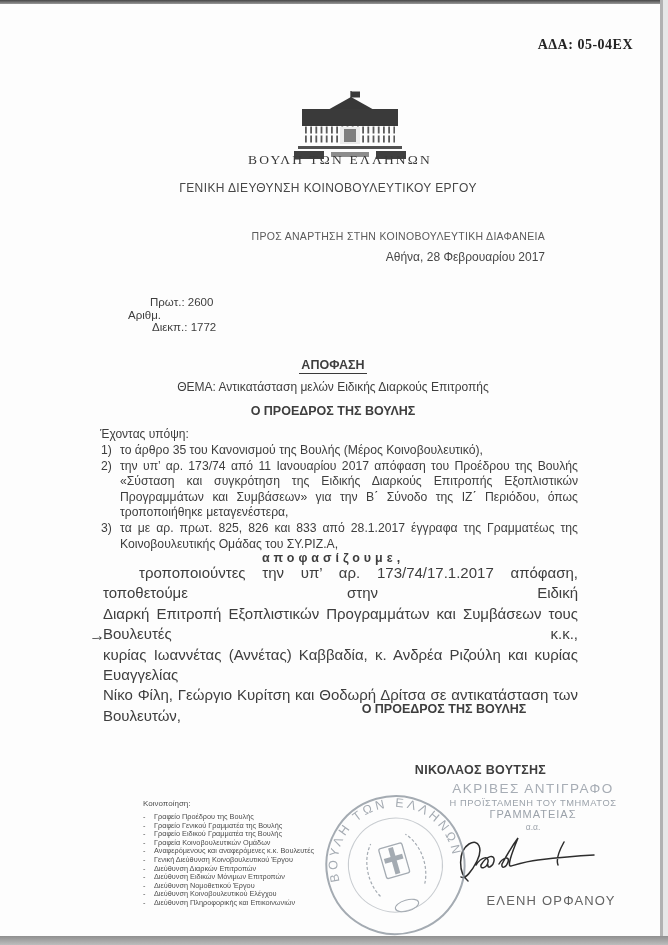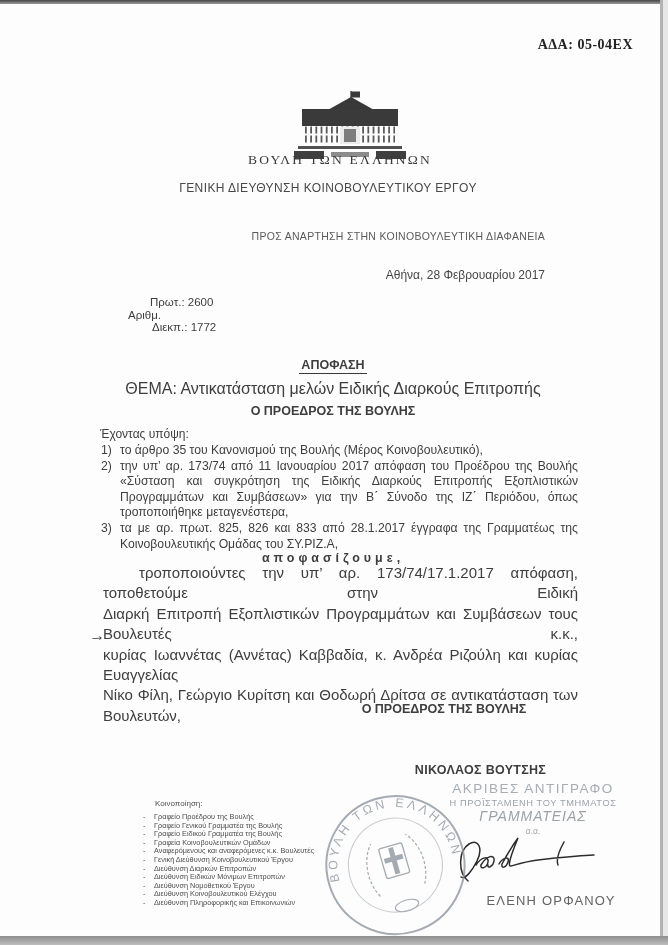--- a/index.html
+++ b/index.html
@@ -22,29 +22,29 @@
     background:linear-gradient(to bottom,#8f8f8f,#bdbdbd); }
 
   .ada { top:37px; right:35px; font-size:14px; letter-spacing:.5px; color:#242424; }
 
   .logo { left:284px; top:90px; }
   .org-name { left:64px; top:152px; width:552px; font-size:13.5px;
     letter-spacing:2.2px; color:#3a3a3a; }
   .dg-line  { left:58px; top:181px; width:540px; font-size:12px; letter-spacing:.4px; color:#474747; }
   .dir-line { left:58px; top:200px; width:540px; font-size:12px; letter-spacing:.4px; color:#474747; }
   .posting  { top:230px; right:123px; font-size:10.5px; letter-spacing:.3px; color:#5a5a5a; }
-  .place-date { top:250px; right:123px; font-size:12px; color:#474747;margin-top:18px; }
+  .place-date { top:250px; right:123px; font-size:12px; color:#474747; }
 
   .prot  { left:150px; top:296px; font-size:11.5px; }
   .arithm{ left:128px; top:309px; font-size:11.5px; }
   .diekp { left:152px; top:321px; font-size:11.5px; }
 
   .dec-title { left:63px; top:358px; width:540px; font-size:12.5px; }
   .dec-title span { border-bottom:1.2px solid #3a3a3a; padding:0 2px 1px;margin-top:22px; }
-  .dec-subject { left:63px; top:380px; width:540px; font-size:16px; }
+  .dec-subject { left:63px; top:380px; width:540px; font-size:12px; }
   .dec-issuer { left:63px; top:404px; width:540px; font-size:12.5px; }
 
   .preamble { left:100px; top:427px; font-size:12px; }
 
   .regards { left:100px; top:443px; width:478px; font-size:12.2px; line-height:15.6px; }
   .regard-item { position:relative; padding-left:20px; }
   .regard-item .num { position:absolute; left:1px; top:0; }
   .jlines > div { text-align:justify; text-align-last:justify; }
   .jlines > div:last-child { text-align-last:auto; }
 
@@ -56,29 +56,29 @@
 
   .margin-arrow { left:89px; top:627px; font-size:16px; color:#2f2f2f;
     transform:rotate(-4deg); }
 
   .sig-heading { left:330px; top:702px; width:228px; font-size:12.5px; }
   .sig-name { left:388px; top:763px; width:185px; font-size:12.5px; letter-spacing:.3px; }
 
   .cert { left:438px; top:781px; width:190px; text-align:center; }
   .cert-true { font-size:13.5px; letter-spacing:1.5px; color:#a7adb5; }
   .cert-role1 { margin-top:2px; font-size:9.3px; letter-spacing:.6px; color:#9ba2aa; }
-  .cert-role2 { font-size:14px; letter-spacing:1px; color:#9ba2aa;font-style:italic; }
+  .cert-role2 { font-size:11px; letter-spacing:1px; color:#9ba2aa; }
   .cert-aa { margin-top:2px; font-size:8.5px; color:#a0a6ae; }
   .signer-name { left:466px; top:893px; width:170px; text-align:center;
     font-size:13px; letter-spacing:1.2px; color:#636363; }
   .signature-svg { left:452px; top:833px; }
 
   .stamp-svg { left:320px; top:785px; transform:rotate(-16deg); opacity:.8; }
 
-  .dist-label { left:155px; top:799px; font-size:8px; color:#4d4d4d; }
+  .dist-label { left:143px; top:799px; font-size:8px; color:#4d4d4d; }
   .dist-list { left:140px; top:813px; width:240px; font-size:7.3px;
     line-height:8.6px; color:#4d4d4d; }
   .dist-list > div { position:relative; padding-left:14px; }
   .dist-list > div::before { content:"-"; position:absolute; left:3px; }
 </style>
 </head>
 <body>
 
 <div class="page">
 

